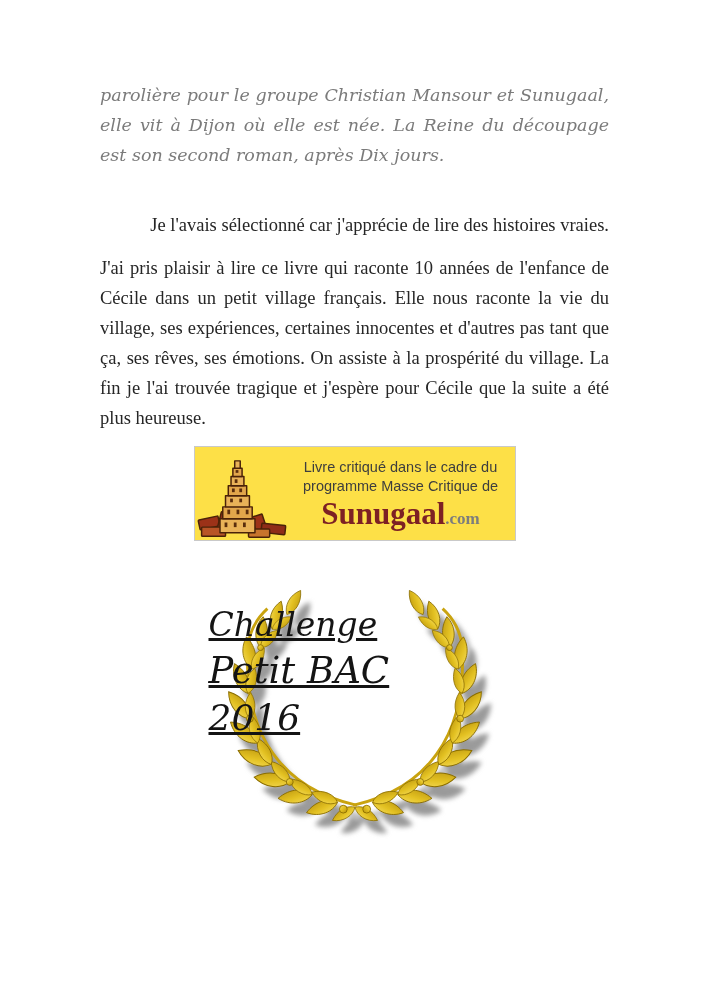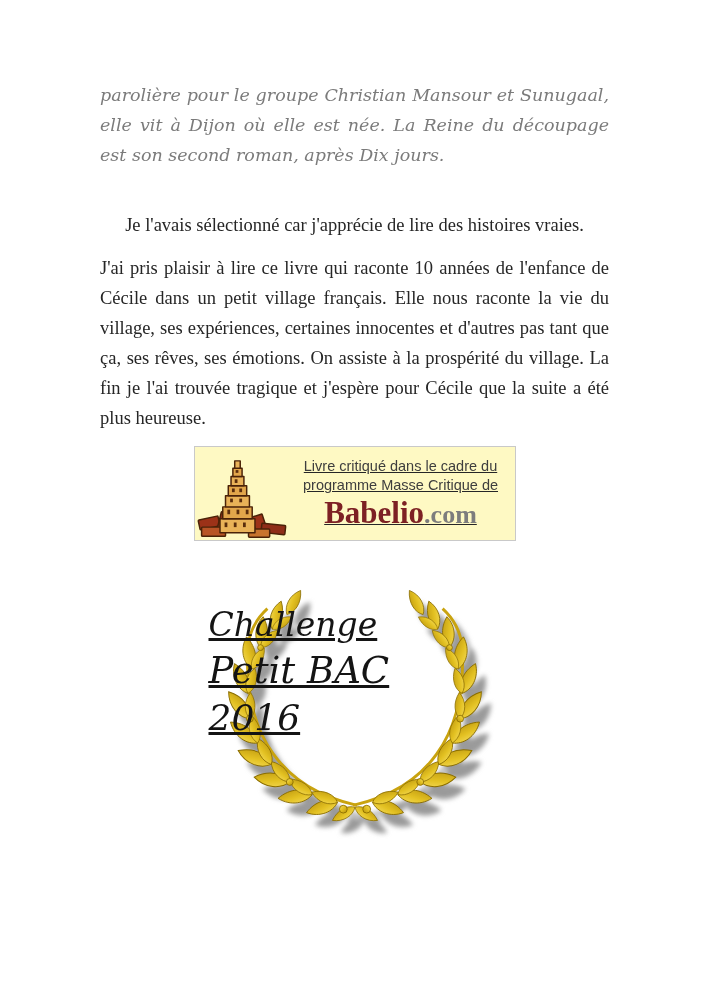--- a/index.html
+++ b/index.html
@@ -16,48 +16,47 @@
   }
   p { margin:0 0 13px 0; font-size:18.5px; line-height:30px; }
   .intro {
     font-family:"DejaVu Serif", serif;
     font-style:italic;
     color:#7b7b7b;
     text-align:justify;
     font-size:17.5px;
   }
   .body-par { text-align:justify; }
-  .single-line { text-align:center;margin-top:40px; }
+  .single-line { text-align:right;margin-top:40px; }
   .avis-label { font-weight:bold; }
 
   
   .babelio-badge {
     width:322px; height:95px;
     margin:8px auto 0 auto;
     border:1px solid #c9c9c9;
-    background:#fef9c3;
+    background:#fde047;
     display:flex; align-items:center;
     box-sizing:border-box;
-    text-decoration:underline;
   }
   .tower-wrap { flex:0 0 96px; height:92px; display:flex; align-items:flex-end; justify-content:center; }
   .badge-text { flex:1 1 auto; text-align:center; padding-right:4px; }
   .badge-caption {
     font-family:"Liberation Sans", sans-serif;
     font-size:14.5px; line-height:19px; color:#3e3e3e;
     white-space:nowrap;
   }
   .badge-brand-line { margin-top:2px; white-space:nowrap; }
   .badge-brand {
     font-family:"Liberation Serif", serif;
     font-weight:bold; font-size:31px; line-height:32px;
   }
   .badge-brand-suffix {
     font-family:"Liberation Serif", serif;
-    font-weight:bold; font-size:26px;
+    font-weight:bold; font-size:17px;
   }
 
   
   .wreath-wrap {
     position:relative;
     width:292px; height:244px;
     margin:44px auto 0 auto;
   }
   .wreath-svg {
     position:absolute; left:0; top:0;
@@ -126,21 +125,21 @@
           <rect x="38" y="44" width="3" height="4"></rect>
             <rect x="46" y="44" width="3" height="4"></rect>
           <rect x="41" y="34" width="3" height="4"></rect>
           <rect x="42" y="24" width="3" height="3"></rect>
         </g>
       </svg>
     </div>
     <div class="badge-text">
       <div class="badge-caption">Livre critiqué dans le cadre du</div>
       <div class="badge-caption">programme Masse Critique de</div>
-      <div class="badge-brand-line"><span class="badge-brand" style="color:#7d2124;">Babelio</span><span class="badge-brand-suffix" style="color:#7d7d7d;">.com</span></div>
+      <div class="badge-brand-line"><span class="badge-brand" style="color:#7d2124;">Sunugaal</span><span class="badge-brand-suffix" style="color:#7d7d7d;">.com</span></div>
     </div>
   </div>
 
   <div class="wreath-wrap">
     <svg class="wreath-svg" width="292" height="244" viewBox="0 0 300 250">
       <defs>
         <linearGradient id="gold" x1="0" y1="0" x2="1" y2="1">
           <stop offset="0" stop-color="#f7e065"></stop>
           <stop offset="0.45" stop-color="#e3c122"></stop>
           <stop offset="1" stop-color="#b6900c"></stop>

